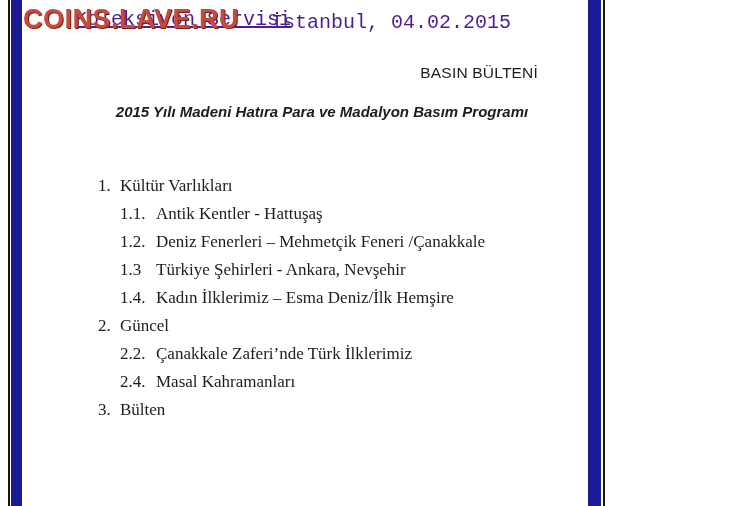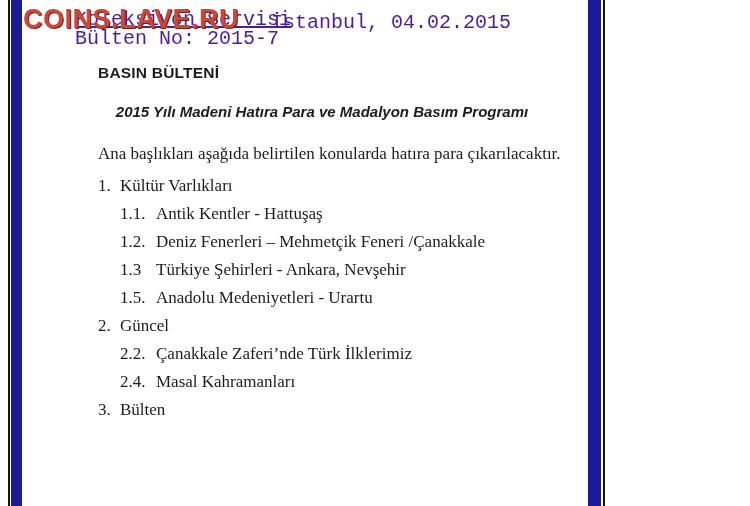--- a/index.html
+++ b/index.html
@@ -39,23 +39,23 @@
     font-size: 20px;
     color: #4c1d95;
   }
   .hdr-left { position: absolute; left: 75px; top: 10px; line-height: 19px; }
   .hdr-service { text-decoration: underline; }
   .hdr-date { position: absolute; right: 105px; top: 11px; }
 
   .doc-title {
     position: absolute;
     left: 98px; right: 78px; top: 64px;
-    text-align: left;
+    text-align: right;
     font-family: "Liberation Sans", "DejaVu Sans", sans-serif;
-    font-weight: bold;
+    font-weight: normal;
     font-size: 15.5px;
     letter-spacing: 0.2px;
   }
   .doc-subtitle {
     position: absolute;
     left: 98px; right: 70px; top: 103px;
     text-align: center;
     font-family: "Liberation Sans", "DejaVu Sans", sans-serif;
     font-weight: bold;
     font-style: italic;
@@ -87,36 +87,34 @@
 
   <div class="edge-black-left"></div>
   <div class="edge-navy-left"></div>
   <div class="edge-navy-right"></div>
   <div class="edge-black-right"></div>
 
   <div class="watermark">COINS.LAVE.RU</div>
 
   <div class="hdr hdr-left">
     <div class="hdr-service">Koleksiyon Servisi</div>
-    <div class="hdr-bulletin">Bülten No: 2015-7</div>
   </div>
 
   <div class="hdr hdr-date">İstanbul, 04.02.2015</div>
 
   <div class="doc-title">BASIN BÜLTENİ</div>
 
   <div class="doc-subtitle">2015 Yılı Madeni Hatıra Para ve Madalyon Basım Programı</div>
 
-  <div class="intro">Ana başlıkları aşağıda belirtilen konularda hatıra para çıkarılacaktır.</div>
 
   <div class="list">
       <div class="li level1"><span class="num">1.</span><span class="txt">Kültür Varlıkları</span></div>
       <div class="li level2"><span class="num">1.1.</span><span class="txt">Antik Kentler - Hattuşaş</span></div>
       <div class="li level2"><span class="num">1.2.</span><span class="txt">Deniz Fenerleri – Mehmetçik Feneri /Çanakkale</span></div>
       <div class="li level2"><span class="num">1.3</span><span class="txt">Türkiye Şehirleri - Ankara, Nevşehir</span></div>
-      <div class="li level2"><span class="num">1.5.</span><span class="txt">Anadolu Medeniyetleri - Urartu</span></div>
+      <div class="li level2"><span class="num">1.4.</span><span class="txt">Kadın İlklerimiz – Esma Deniz/İlk Hemşire</span></div>
       <div class="li level1"><span class="num">2.</span><span class="txt">Güncel</span></div>
       <div class="li level2"><span class="num">2.2.</span><span class="txt">Çanakkale Zaferi’nde Türk İlklerimiz</span></div>
       <div class="li level2"><span class="num">2.4.</span><span class="txt">Masal Kahramanları</span></div>
       <div class="li level1"><span class="num">3.</span><span class="txt">Bülten</span></div>
     </div>
 
 </div>
 
 </body></html>

